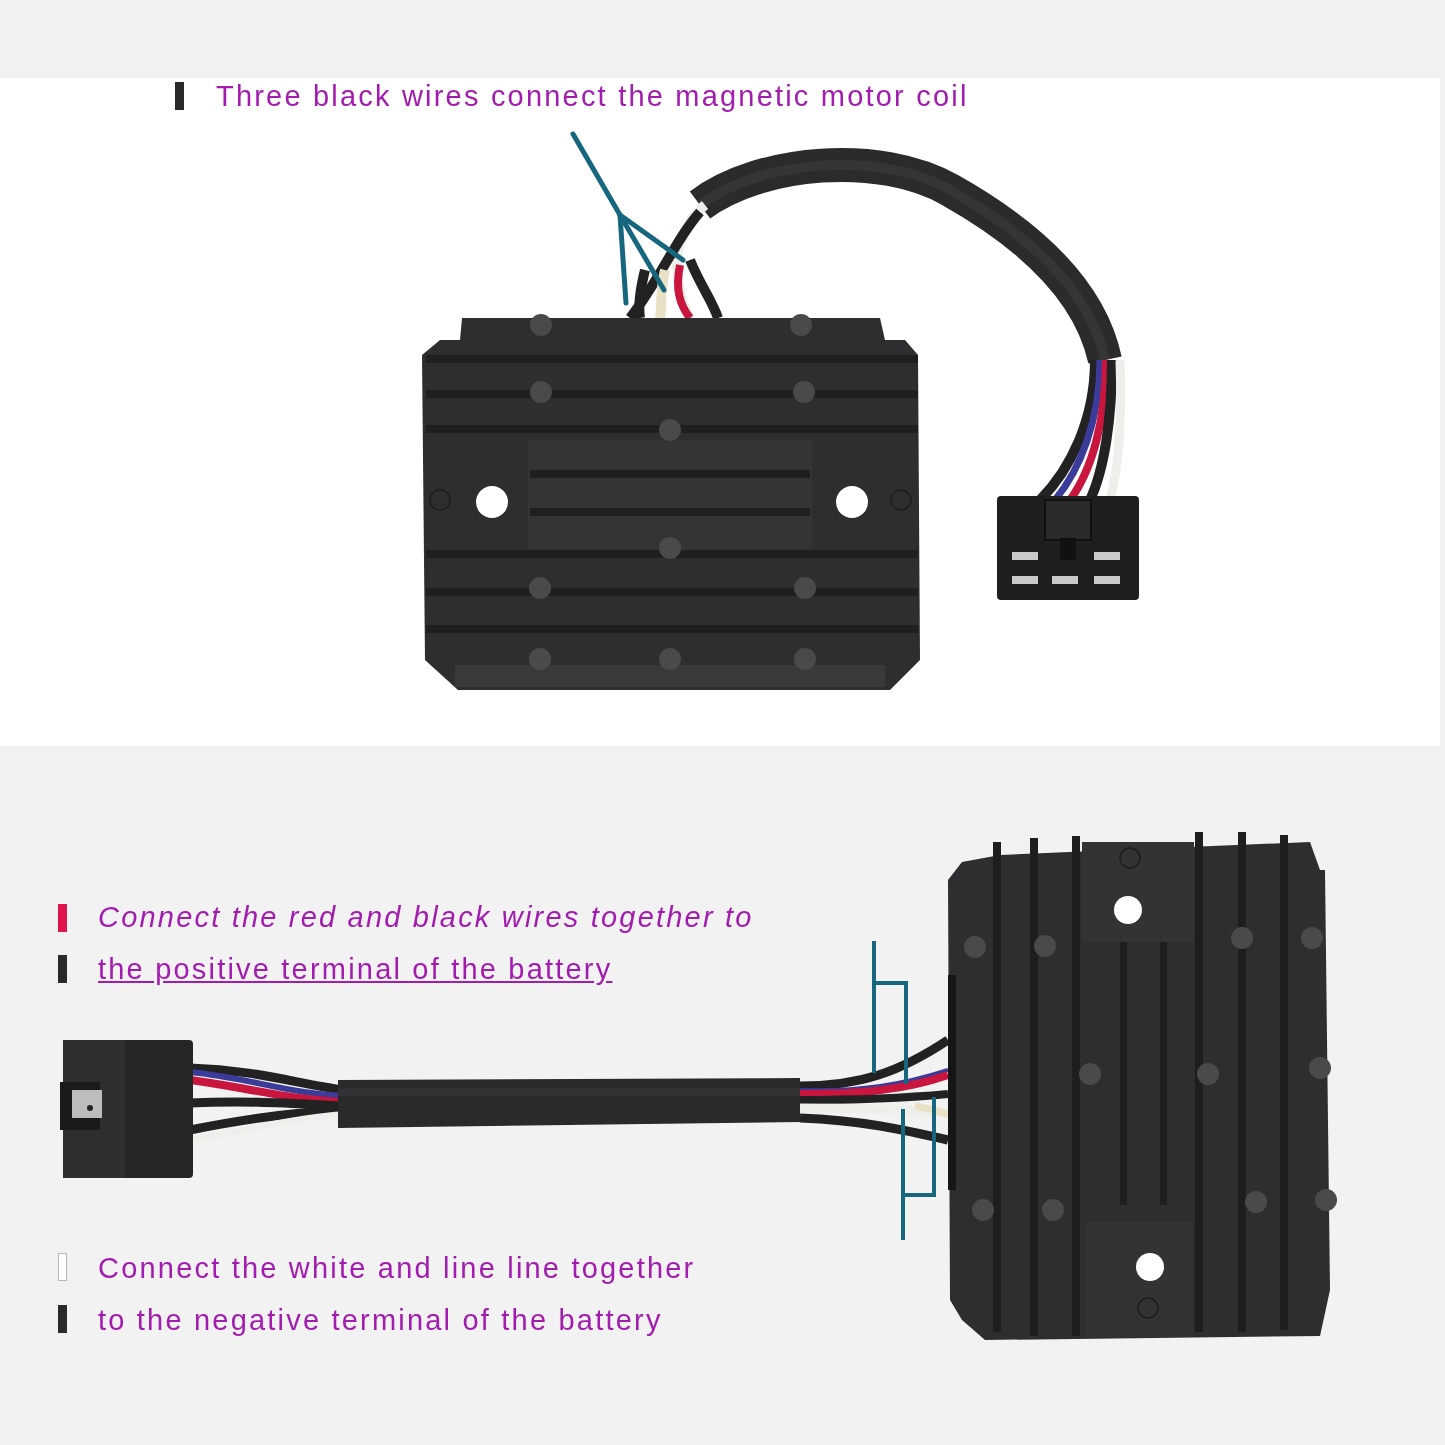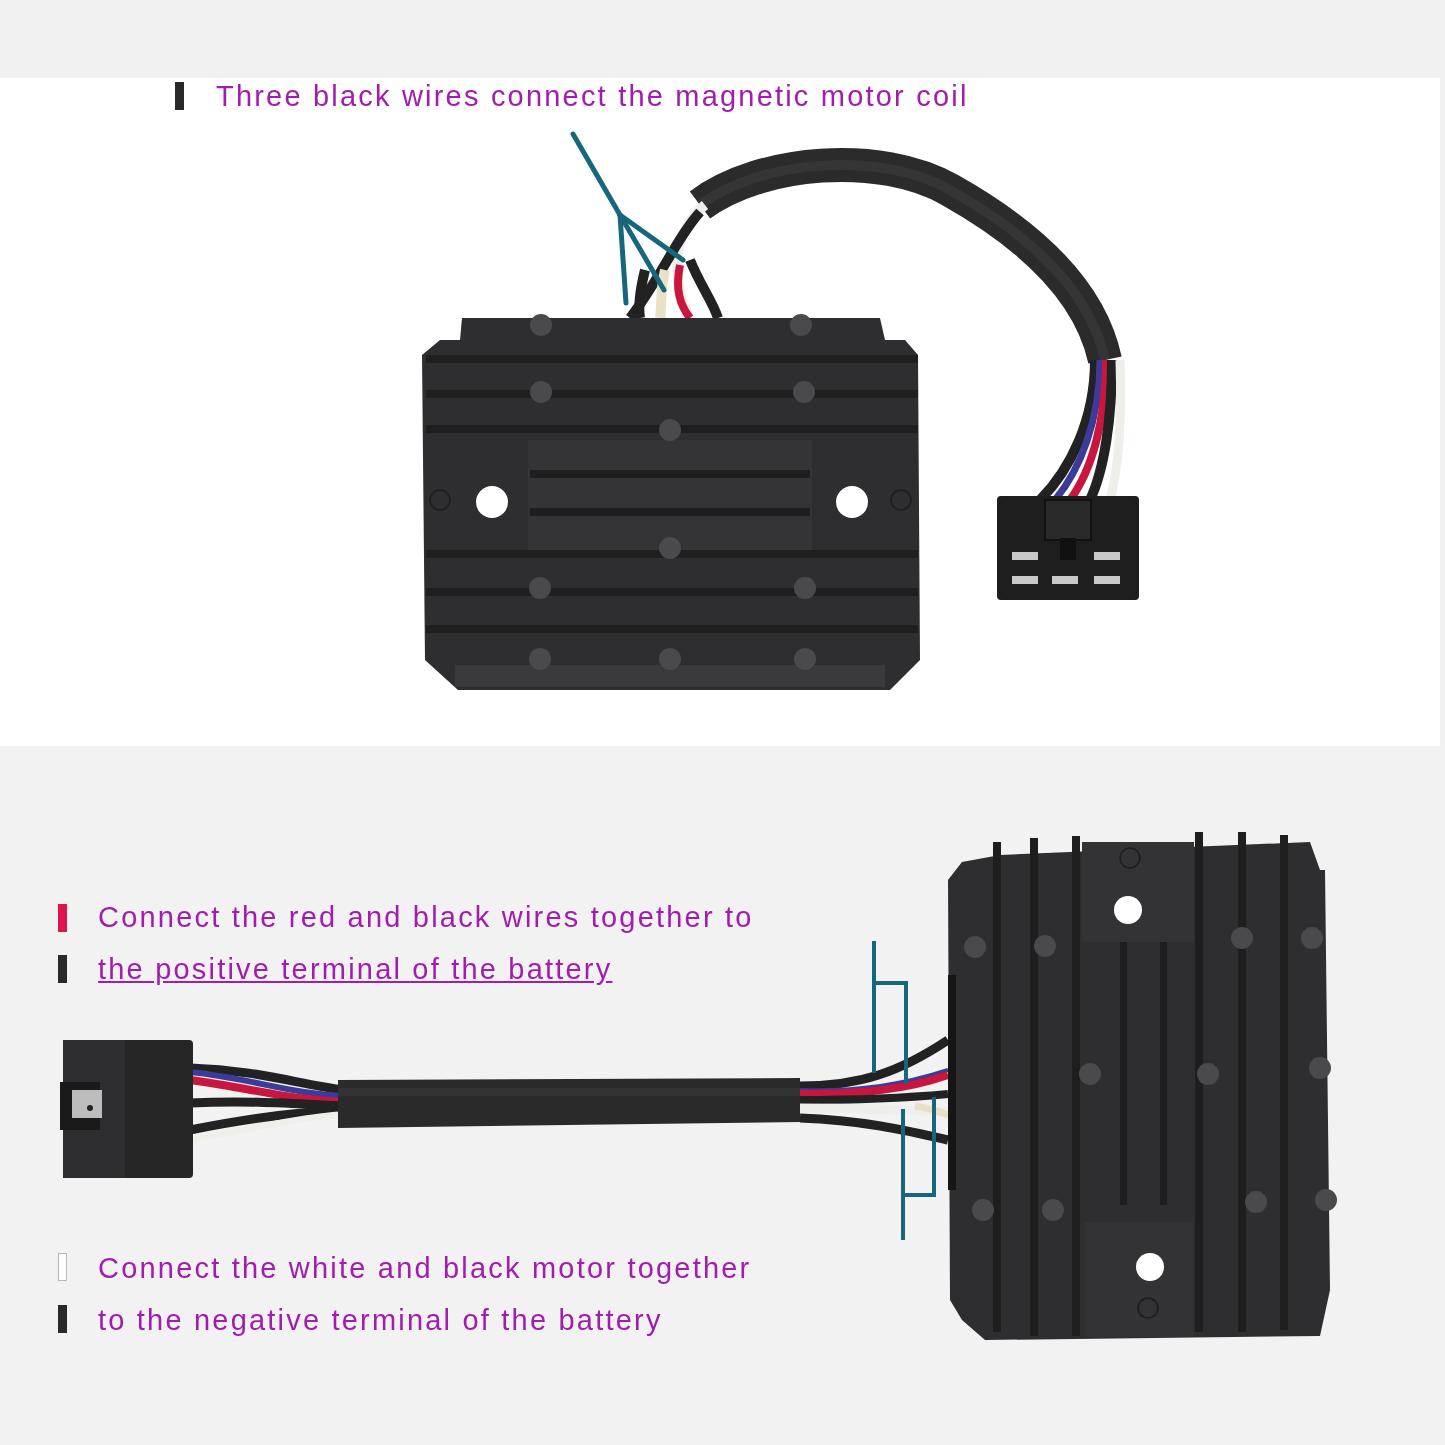--- a/index.html
+++ b/index.html
@@ -99,26 +99,26 @@
     <line x1="573" y1="134" x2="620" y2="215"></line>
     <line x1="620" y1="215" x2="626" y2="303"></line>
     <line x1="620" y1="215" x2="664" y2="290"></line>
     <line x1="620" y1="215" x2="683" y2="260"></line>
   </g>
 </svg>
 
 <div class="panel-bottom"></div>
 
 <div class="marker" style="left:58px; top:904px; background:#e0144c;"></div>
-<div class="caption" style="left:98px; top:897px;">Connect the red and black wires together to</div>
+<div class="caption" style="left:98px; top:897px;font-style:italic;">Connect the red and black wires together to</div>
 <div class="marker" style="left:58px; top:955px; background:#2a2a2a;"></div>
 <div class="caption" style="left:98px; top:949px;text-decoration:underline;">the positive terminal of the battery</div>
 
 <div class="marker" style="left:58px; top:1253px; background:#ffffff; border:1px solid #b8b8b8;"></div>
-<div class="caption" style="left:98px; top:1248px;">Connect the white and black motor together</div>
+<div class="caption" style="left:98px; top:1248px;">Connect the white and line line together</div>
 <div class="marker" style="left:58px; top:1305px; background:#2a2a2a;"></div>
 <div class="caption" style="left:98px; top:1300px;">to the negative terminal of the battery</div>
 
 <svg width="1445" height="1445" style="left:0; top:0;">
 
   <path d="M 190 1068 C 260 1070, 300 1085, 345 1090" stroke="#222" stroke-width="9" fill="none"></path>
   <path d="M 190 1072 C 250 1078, 290 1094, 345 1096" stroke="#3b3b9a" stroke-width="6" fill="none"></path>
   <path d="M 190 1080 C 250 1088, 290 1100, 345 1102" stroke="#c8163e" stroke-width="8" fill="none"></path>
   <path d="M 190 1103 C 250 1100, 300 1104, 345 1106" stroke="#222" stroke-width="9" fill="none"></path>
   <path d="M 190 1130 C 240 1120, 290 1112, 345 1110" stroke="#222" stroke-width="9" fill="none"></path>

